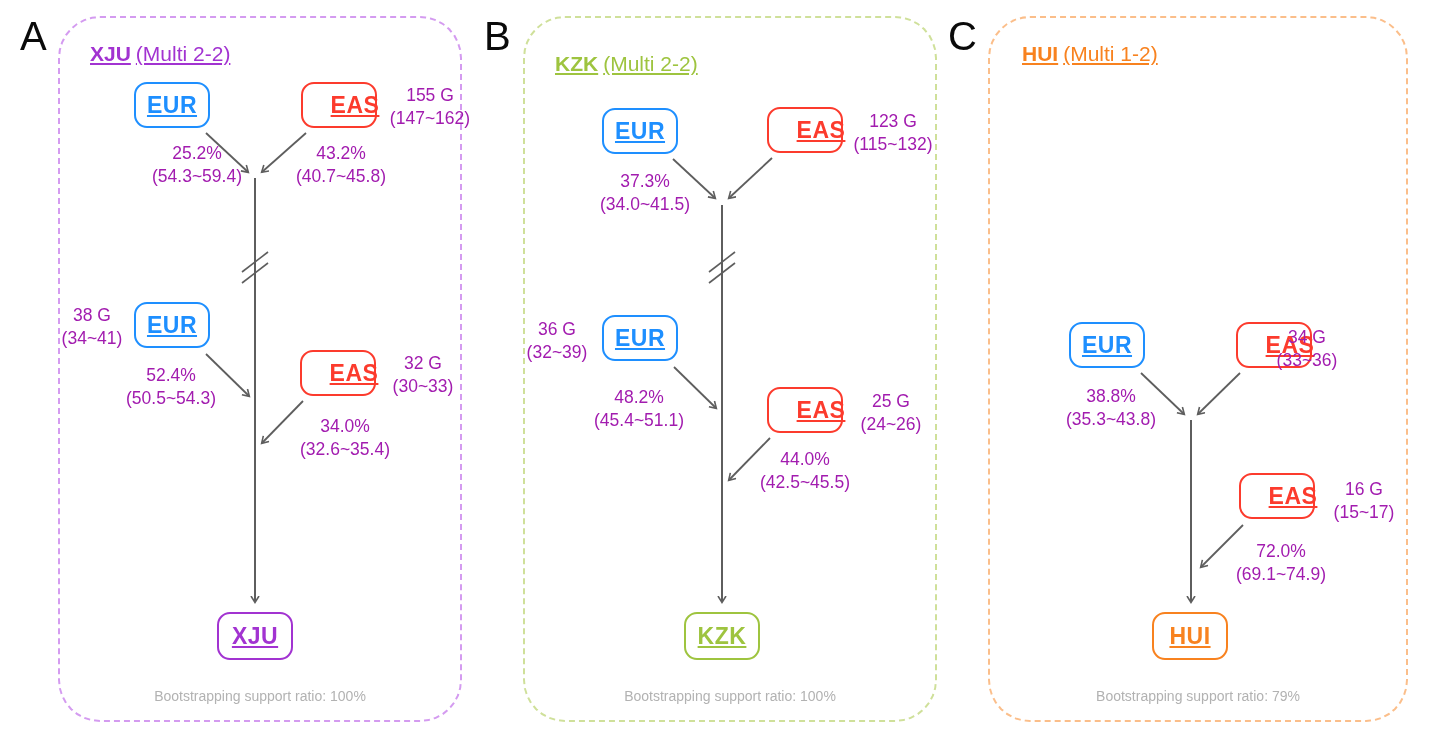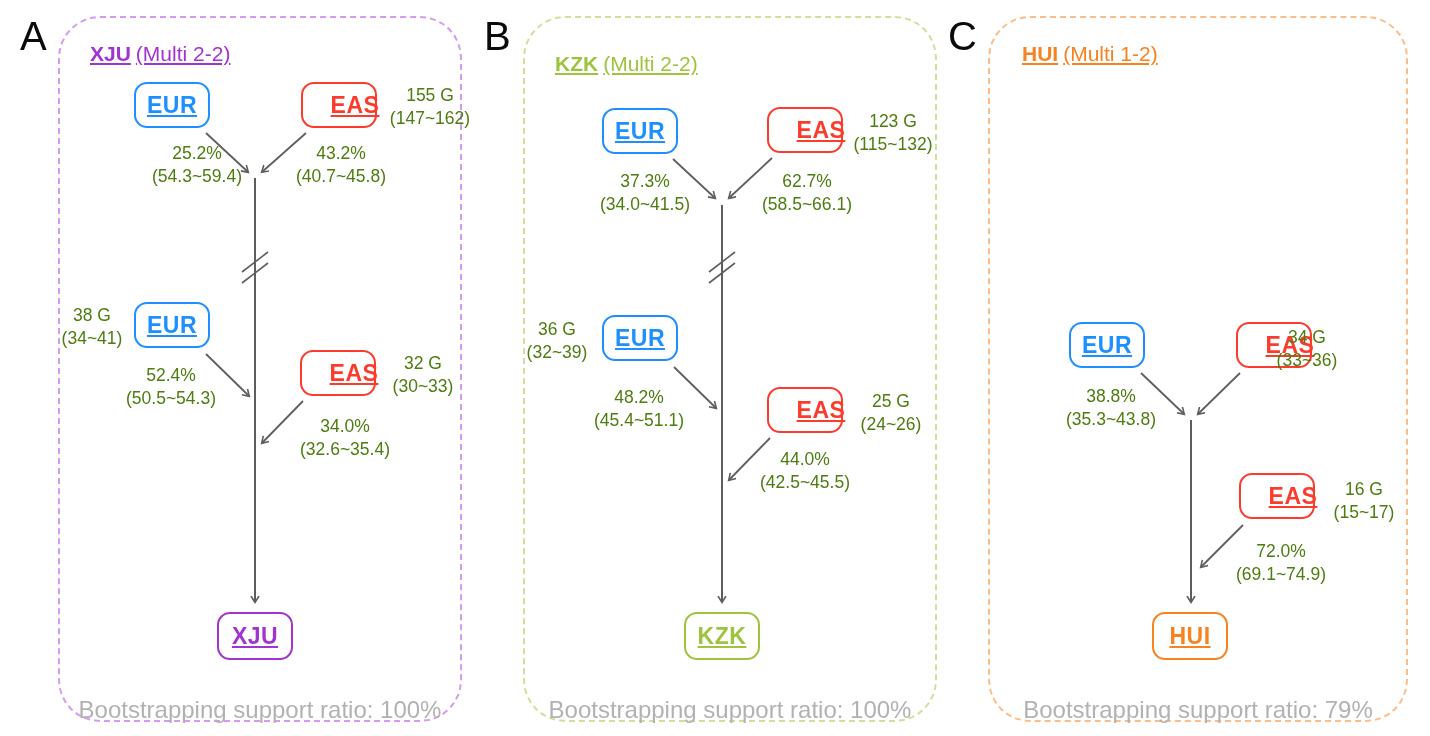--- a/index.html
+++ b/index.html
@@ -30,24 +30,24 @@
     font-weight:bold; font-size:23px; letter-spacing:0.5px;text-decoration:underline;
   }
   .pop.eur { border-color:var(--blue); color:var(--blue); }
   .pop.eas { border-color:var(--red); color:var(--red);padding-left:32px; }
   .pop.result { width:76px; height:48px; }
   .pop.res-a { border-color:var(--purple); color:var(--purple); }
   .pop.res-b { border-color:var(--green); color:var(--green); }
   .pop.res-c { border-color:var(--orange); color:var(--orange); }
   .lbl {
     position:absolute; z-index:2; text-align:center;
-    font-size:17.5px; line-height:1.32; color:#4d7c0f; white-space:nowrap;
+    font-size:17.5px; line-height:1.32; color:#a21caf; white-space:nowrap;
   }
   .lbl span { display:block; }
-  .boot { position:absolute; z-index:2; text-align:center; font-size:24px; color:var(--bootgray);margin-top:8px; }
+  .boot { position:absolute; z-index:2; text-align:center; font-size:14px; color:var(--bootgray); }
 </style>
 </head>
 <body>
 
 <div class="canvas">
 
   <div class="pframe a" style="left:58px;top:16px;width:404px;height:706px"></div>
   <div class="pframe b" style="left:523px;top:16px;width:414px;height:706px"></div>
   <div class="pframe c" style="left:988px;top:16px;width:420px;height:706px"></div>
 
@@ -132,24 +132,20 @@
   <div class="pop eur" style="left:602px;top:108px">EUR</div>
   <div class="pop eas" style="left:767px;top:107px">EAS</div>
   <div class="lbl" style="left:846px;top:110px;width:94px">
     <span>123 G</span>
     <span>(115~132)</span>
   </div>
   <div class="lbl" style="left:590px;top:170px;width:110px">
     <span>37.3%</span>
     <span>(34.0~41.5)</span>
   </div>
-  <div class="lbl" style="left:752px;top:170px;width:110px">
-    <span>62.7%</span>
-    <span>(58.5~66.1)</span>
-  </div>
 
   <div class="lbl" style="left:521px;top:318px;width:72px">
     <span>36 G</span>
     <span>(32~39)</span>
   </div>
   <div class="pop eur" style="left:602px;top:315px">EUR</div>
   <div class="lbl" style="left:584px;top:386px;width:110px">
     <span>48.2%</span>
     <span>(45.4~51.1)</span>
   </div>

